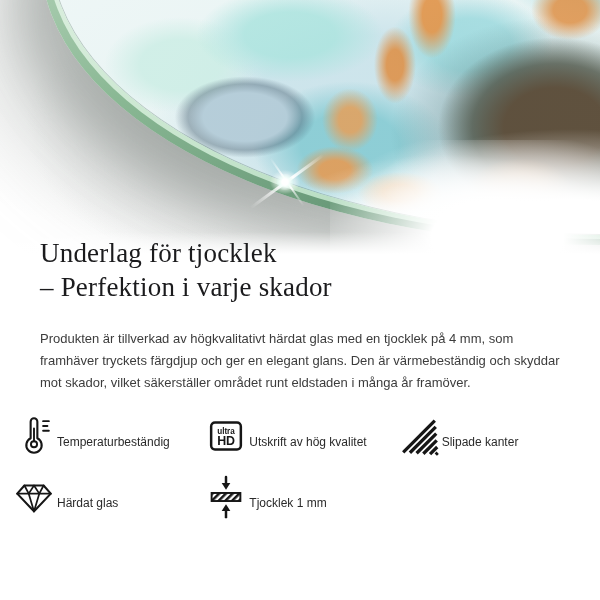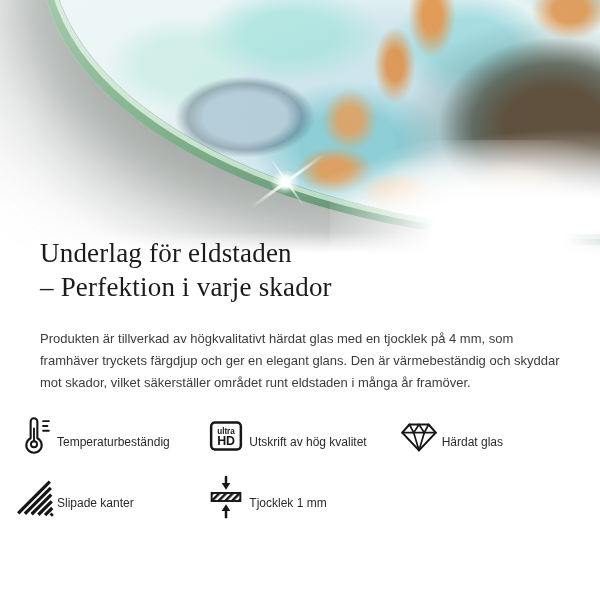--- a/index.html
+++ b/index.html
@@ -105,21 +105,21 @@
     <div class="hero-fade"></div>
     <div class="sparkle">
       <div class="s-ray r1"></div>
       <div class="s-ray r2"></div>
       <div class="s-glow"></div>
       <div class="s-core"></div>
     </div>
   </div>
 
   <div class="main">
-    <h1><span>Underlag för eldstaden</span><br><span>– Perfektion i varje skador</span></h1>
+    <h1><span>Underlag för tjocklek</span><br><span>– Perfektion i varje skador</span></h1>
 
     <p class="desc">Produkten är tillverkad av högkvalitativt härdat glas med en tjocklek på 4 mm, som framhäver tryckets färgdjup och ger en elegant glans. Den är värmebeständig och skyddar mot skador, vilket säkerställer området runt eldstaden i många år framöver.</p>
 
     <div class="features">
 
       <div class="feature">
         <div class="ficon">
           <svg width="46" height="46" viewBox="0 0 48 48">
             <path class="ic" stroke-width="2.2" d="M20.5 9 a3.5 3.5 0 0 1 7 0 v17.3 a8 8 0 1 1 -7 0 Z"></path>
             <line class="ic" stroke-width="2" x1="24" y1="16" x2="24" y2="29.4"></line>
@@ -140,44 +140,44 @@
             <text x="24" y="33.5" text-anchor="middle" font-size="13" font-weight="800" letter-spacing="-0.3" font-family="Liberation Sans, sans-serif" fill="#161616">HD</text>
           </svg>
         </div>
         <div class="flabel">Utskrift av hög kvalitet</div>
       </div>
 
 
       <div class="feature">
         <div class="ficon">
           <svg width="46" height="46" viewBox="0 0 48 48">
-            <path class="ic" stroke-width="2.2" d="M14 12 H34 L41.5 20.5 L24 39 L6.5 20.5 Z"></path>
-            <path class="ic" stroke-width="1.8" d="M6.5 20.5 H41.5"></path>
-            <path class="ic" stroke-width="1.8" d="M14 12 L18.5 20.5 L24 39"></path>
-            <path class="ic" stroke-width="1.8" d="M34 12 L29.5 20.5 L24 39"></path>
-            <path class="ic" stroke-width="1.8" d="M18.5 20.5 L24 12 L29.5 20.5"></path>
-          </svg>
-        </div>
-        <div class="flabel">Härdat glas</div>
-      </div>
-
-      <div class="feature">
-        <div class="ficon">
-          <svg width="46" height="46" viewBox="0 0 48 48">
             <g stroke="#161616" stroke-width="3.4" stroke-linecap="butt">
               <line x1="7.5" y1="41" x2="40.5" y2="8"></line>
               <line x1="14.5" y1="41.5" x2="41.5" y2="14.5"></line>
               <line x1="21.5" y1="42" x2="42" y2="21.5"></line>
               <line x1="28.5" y1="42.5" x2="42.5" y2="28.5"></line>
               <line x1="35.5" y1="43" x2="43" y2="35.5"></line>
               <line x1="41.5" y1="43.5" x2="43.5" y2="41.5"></line>
             </g>
           </svg>
         </div>
         <div class="flabel">Slipade kanter</div>
+      </div>
+
+      <div class="feature">
+        <div class="ficon">
+          <svg width="46" height="46" viewBox="0 0 48 48">
+            <path class="ic" stroke-width="2.2" d="M14 12 H34 L41.5 20.5 L24 39 L6.5 20.5 Z"></path>
+            <path class="ic" stroke-width="1.8" d="M6.5 20.5 H41.5"></path>
+            <path class="ic" stroke-width="1.8" d="M14 12 L18.5 20.5 L24 39"></path>
+            <path class="ic" stroke-width="1.8" d="M34 12 L29.5 20.5 L24 39"></path>
+            <path class="ic" stroke-width="1.8" d="M18.5 20.5 L24 12 L29.5 20.5"></path>
+          </svg>
+        </div>
+        <div class="flabel">Härdat glas</div>
       </div>
 
       <div class="feature">
         <div class="ficon">
           <svg width="46" height="46" viewBox="0 0 48 48">
             <defs>
               <pattern id="hatch4mm" width="5" height="5" patternUnits="userSpaceOnUse" patternTransform="rotate(45)">
                 <rect width="5" height="5" fill="#ffffff"></rect>
                 <rect width="2.6" height="5" fill="#161616"></rect>
               </pattern>

